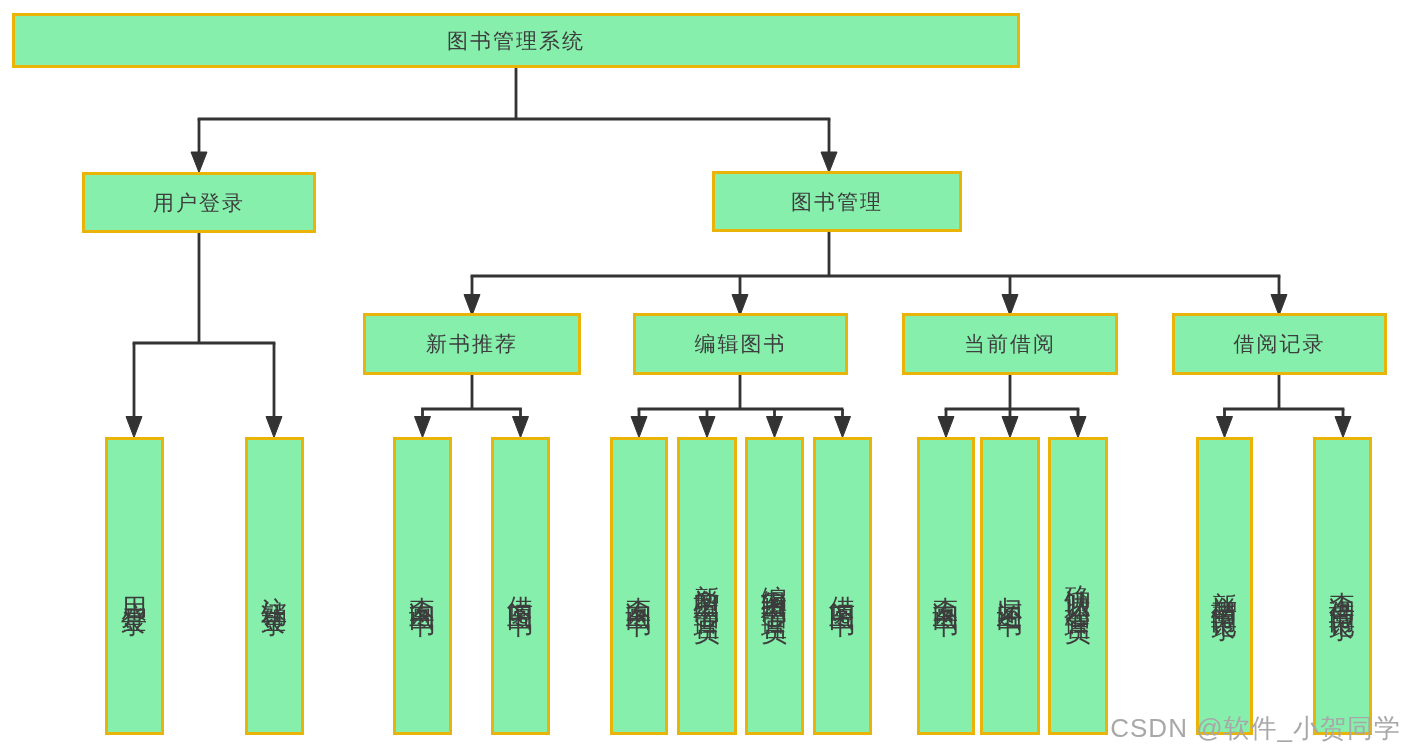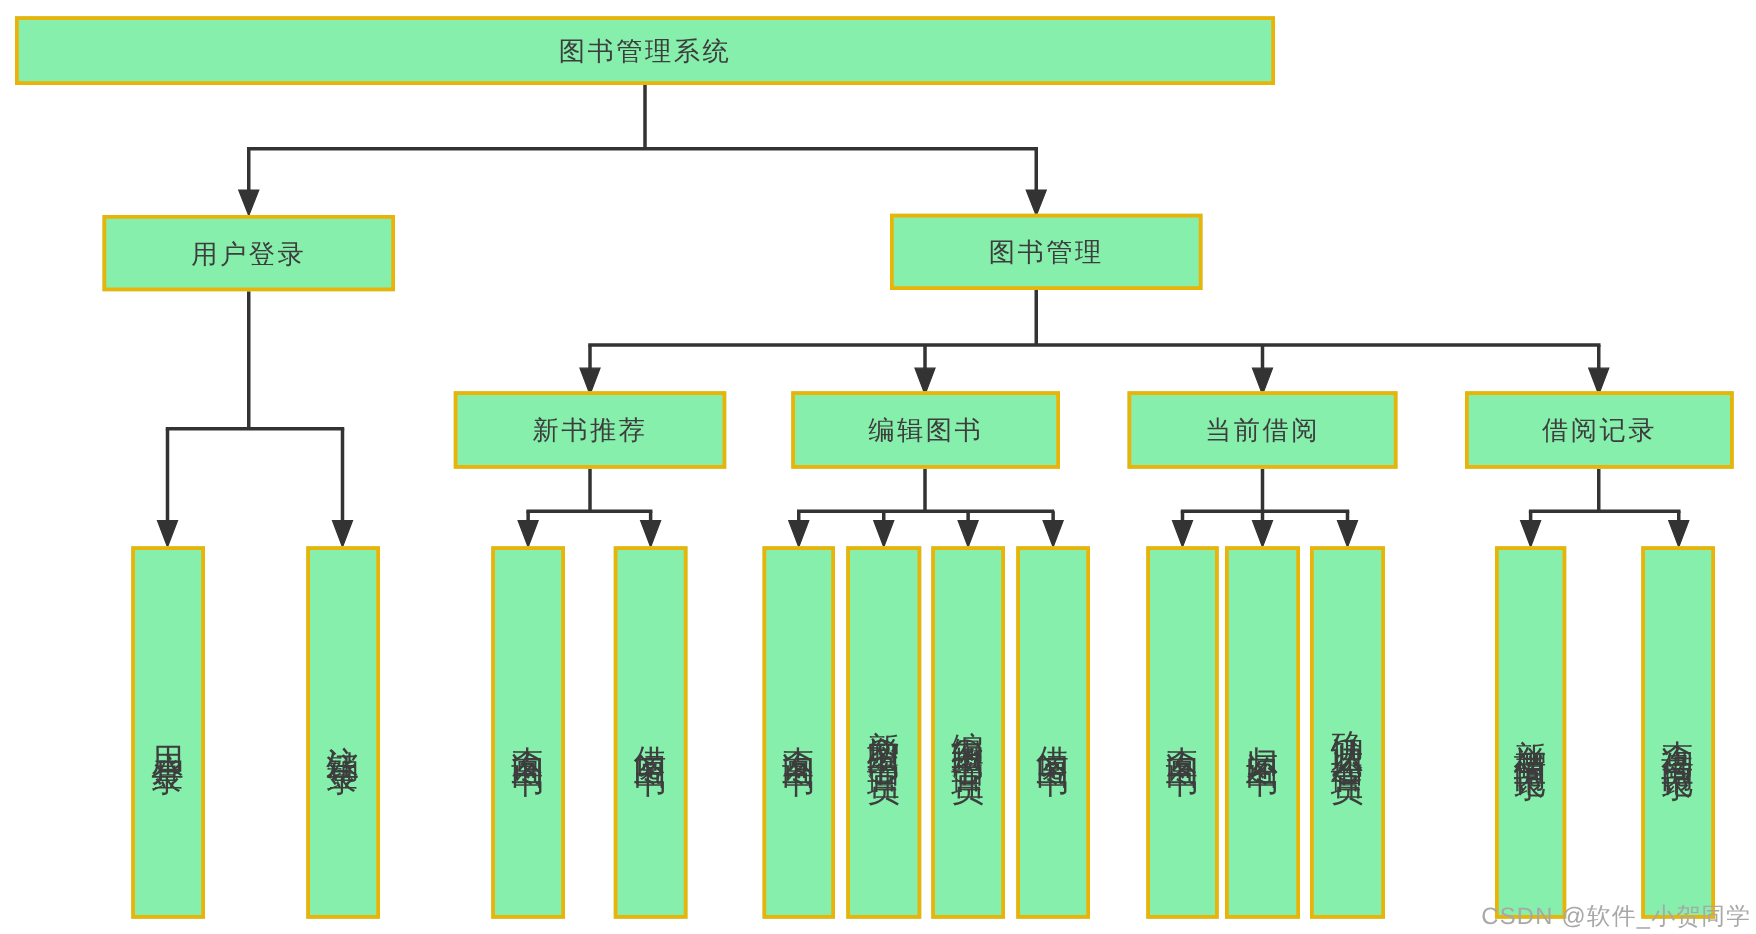--- a/index.html
+++ b/index.html
@@ -35,21 +35,21 @@
     font-size:26px;
     letter-spacing:5px;
     line-height:1;
     color:#3d3d3d;
     white-space:nowrap;
   }
   .watermark{
     position:absolute;
     right:4px;
     bottom:1px;
-    font-size:19px;
+    font-size:26px;
     letter-spacing:1px;
     color:#a8a8a8;
     white-space:nowrap;
   }
 </style>
 </head>
 <body>
 
 <div id="stage">
 

